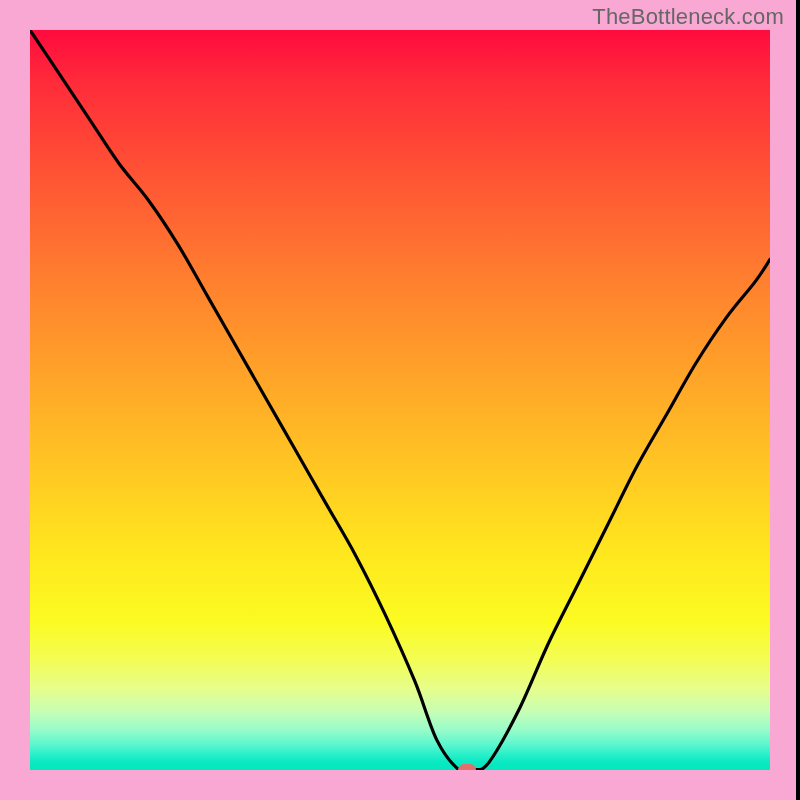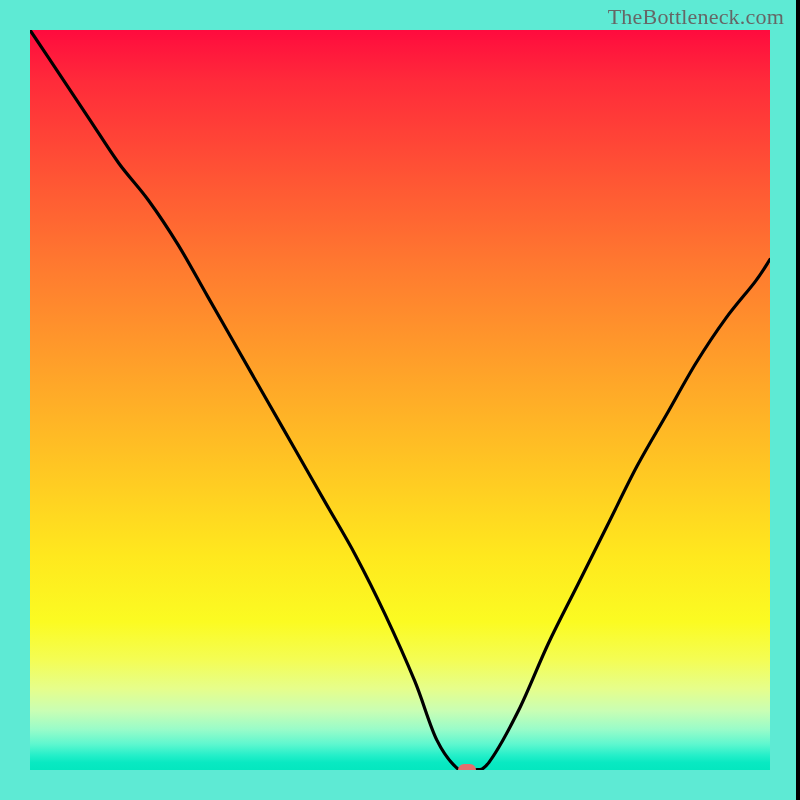--- a/index.html
+++ b/index.html
@@ -8,22 +8,21 @@
     width: 800px;
     height: 800px;
     overflow: hidden;
     background: #000;
     font-family: Arial, Helvetica, sans-serif;
   }
   .frame {
     position: relative;
     width: 796px;
     height: 800px;
-    background: #5eead4;
-    font-family: Liberation Serif, serif;
+    background: #f9a8d4;
   }
   .watermark {
     position: absolute;
     top: 4px;
     right: 12px;
     color: #666;
     font-size: 22px;
     font-weight: 500;
     letter-spacing: 0.2px;
     z-index: 10;

